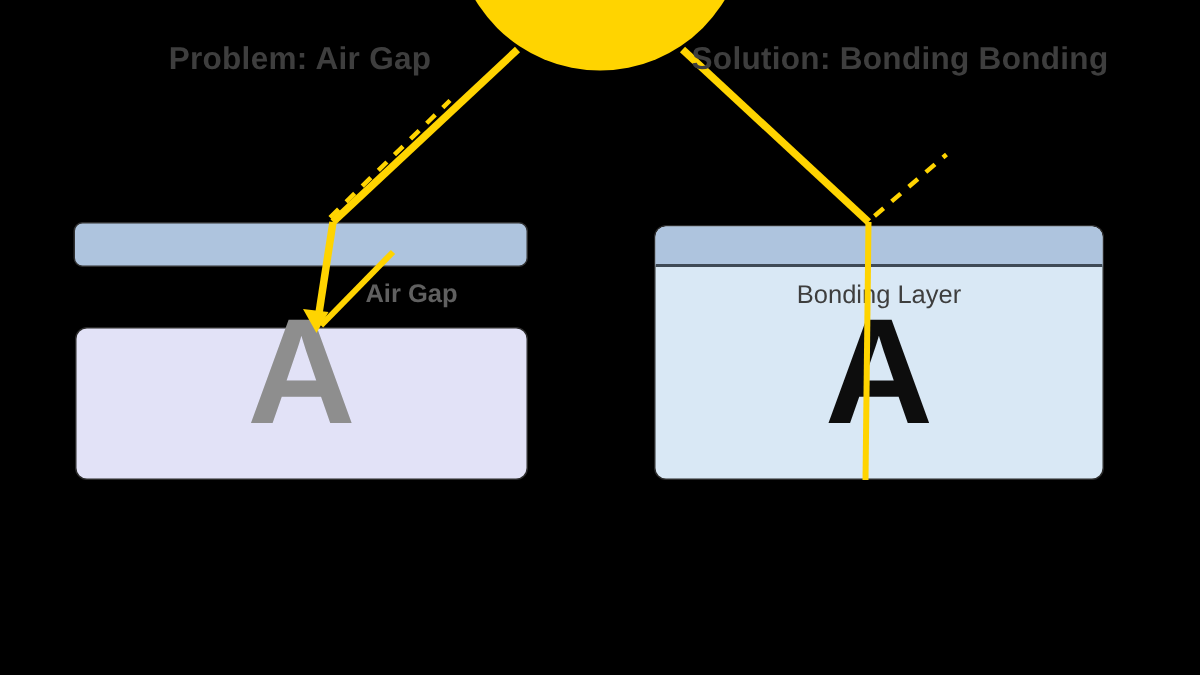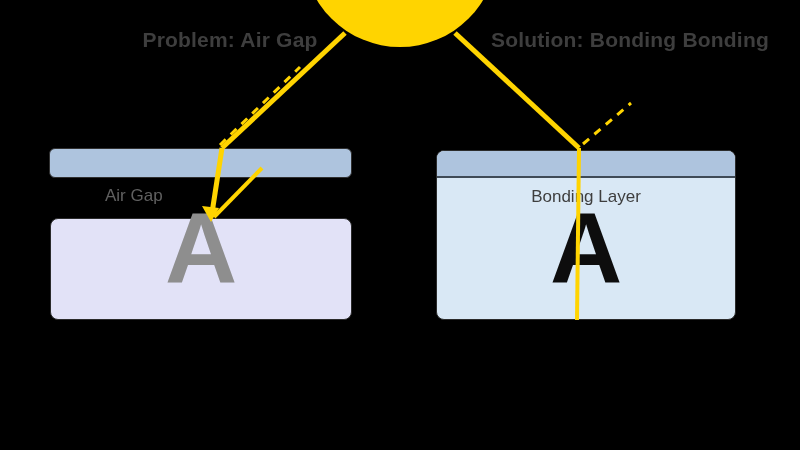--- a/index.html
+++ b/index.html
@@ -20,21 +20,20 @@
   .title {
     position: absolute;
     top: 28px;
     width: 400px;
     text-align: center;
     font-size: 21px;
     font-weight: 700;
     letter-spacing: 0.2px;
     color: var(--title-text, #3e3e3e);
     z-index: 4;
-    padding-left: 30px;
   }
   .left-title  { left: 0; }
   .right-title { left: 400px; }
 
   .cover-glass {
     position: absolute;
     left: 49px;
     top: 148px;
     width: 303px;
     height: 30px;
@@ -42,23 +41,23 @@
     border: 1px solid #303030;
     border-radius: 6px;
     box-sizing: border-box;
     z-index: 1;
   }
   .gap-label {
     position: absolute;
     left: 105px;
     top: 186px;
     width: 200px;
-    text-align: left;
+    text-align: right;
     font-size: 17px;
-    font-weight: 400;
+    font-weight: 700;
     color: var(--air-gap-text, #606060);
     z-index: 2;
   }
   .panel {
     position: absolute;
     box-sizing: border-box;
     border: 1px solid #2b2b2b;
     border-radius: 8px;
     z-index: 1;
   }

